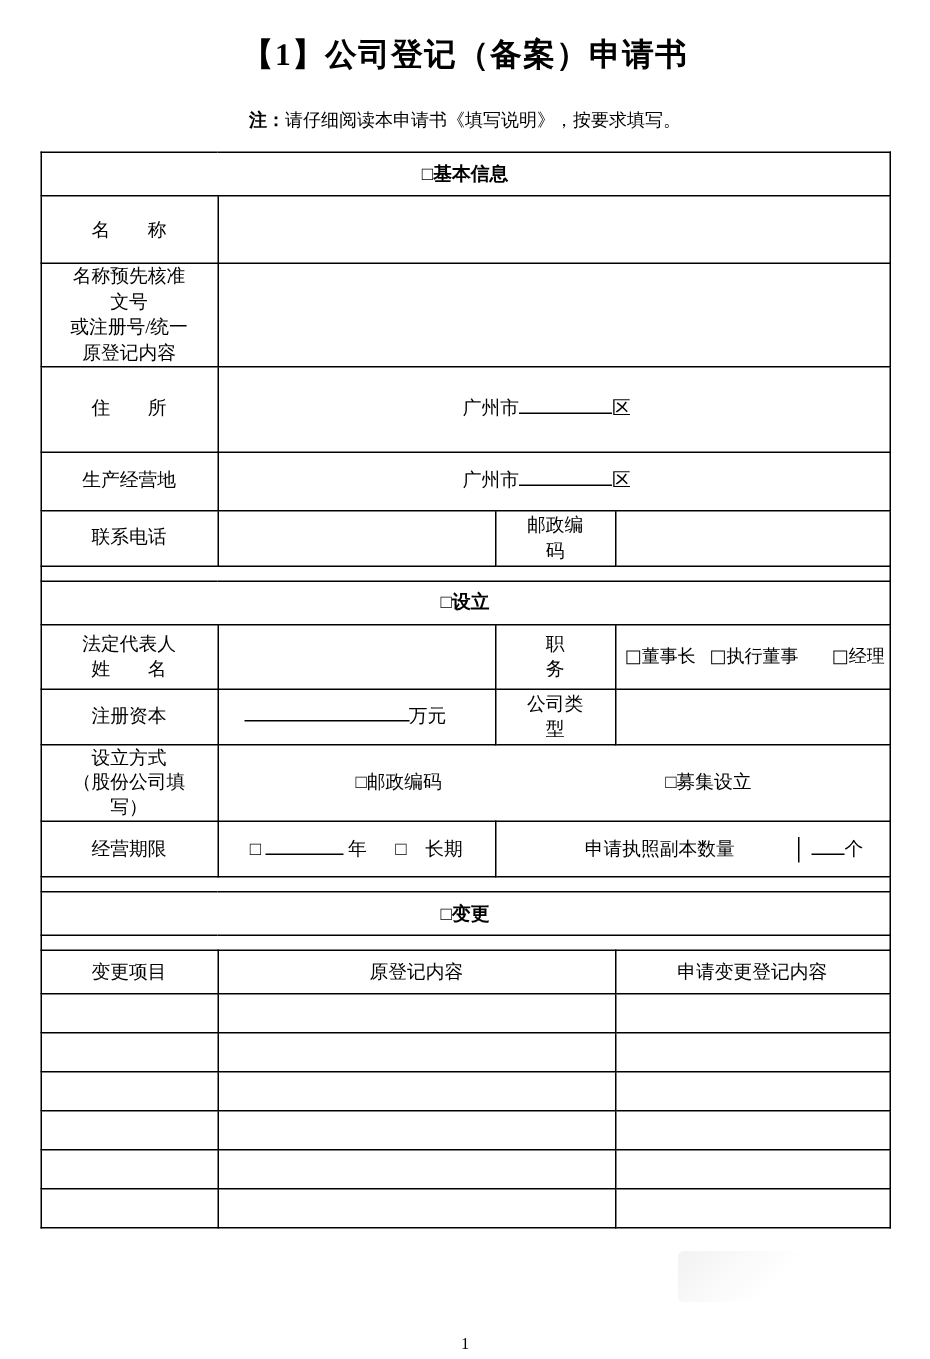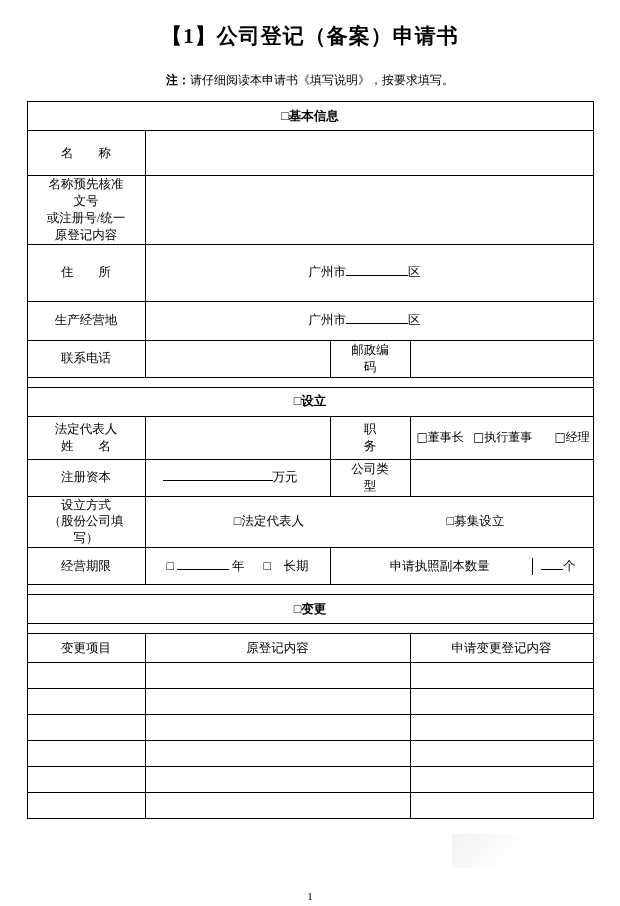--- a/index.html
+++ b/index.html
@@ -199,21 +199,21 @@
         <td class="lbl">公司类型</td>
         <td class="cell-val"></td>
       </tr>
       <tr>
         <td class="two-line center" style="height:42px">
           <div>设立方式</div>
           <div>（股份公司填写）</div>
         </td>
         <td colspan="3">
           <div style="display:flex;justify-content:space-around;align-items:center;">
-            <span class="box">□法定代表人</span>
+            <span class="box">□邮政编码</span>
             <span class="box">□募集设立</span>
           </div>
         </td>
       </tr>
       <tr>
         <td class="lbl" style="height:36px">经营期限</td>
         <td>
           <div style="display:flex;align-items:center;justify-content:space-between;padding:0 4px;">
             <span style="white-space:nowrap"><span class="box">□</span><span class="underline-blank u-year" style="margin:0 3px"></span><span>年</span></span>
             <span class="box">□　长期</span>

